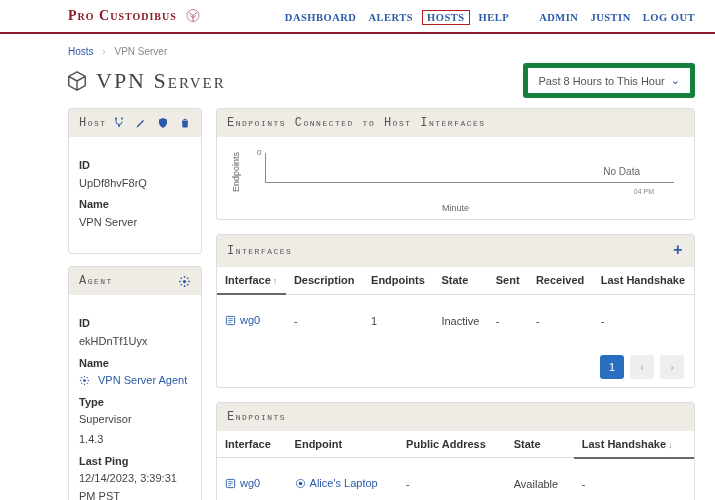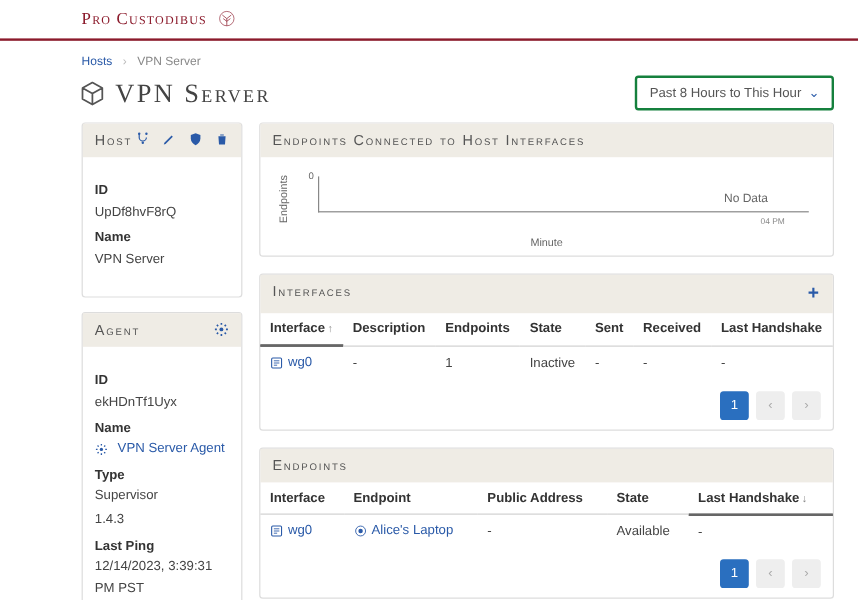--- a/index.html
+++ b/index.html
@@ -1,75 +1,85 @@
 <!DOCTYPE html>
 <html><head>
 <meta charset="utf-8">
 <style>
   * { box-sizing: border-box; margin: 0; padding: 0; }
   body { font-family: Arial, Helvetica, sans-serif; font-size: 12px; color: #333; background: #fff; width: 715px; }
   a { text-decoration: none; }
-  .topbar { display: flex; align-items: center; justify-content: space-between; padding: 8px 20px 6px 68px; }
+  .topbar { display: flex; align-items: center; justify-content: space-between; padding: 8px 20px 6px 68px; font-weight: bold; }
   .brand { color: #8b1a2b; font-size: 14px; letter-spacing: 1px; font-variant: small-caps; font-family: Georgia, 'Times New Roman', serif; }
   .brand .logo { display:inline-block; width:18px; height:18px; vertical-align:middle; margin-left:3px; }
   .navlinks { display:flex; gap:12px; font-size:10.5px; }
   .navlinks a { color:#2a5aa8; letter-spacing:0.5px; font-family: Georgia, serif; }
   .navlinks a.active { border:1.5px solid #b02020; padding:1px 4px; margin:-2px -3px; }
   .redline { height:2px; background:#8b1a2b; margin-bottom:6px;}
   .crumbs { font-size:10px; color:#888; padding: 0 20px 4px 68px; margin-top: 12px;}
   .crumbs a { color:#2a5aa8; }
   .crumbs .sep { margin:0 6px; color:#bbb;}
   .pagehead { display:flex; align-items:center; justify-content:space-between; padding:2px 20px 10px 66px;}
   .pagehead h1 { font-family: Georgia, serif; font-variant: small-caps; letter-spacing:2px; font-weight:400; font-size:22px; color:#444; display:flex; align-items:center; gap:8px;}
   .cube { width:22px; height:22px; }
-  .timesel { border:2px solid #15803d; border-radius:3px; padding:6px 10px; font-size:11px; color:#555; display:flex; align-items:center; gap:6px;}
+  .timesel { border:5px solid #15803d; border-radius:3px; padding:6px 10px; font-size:11px; color:#555; display:flex; align-items:center; gap:6px;}
   .timesel .chev { color:#2a5aa8; }
   .main { display:flex; gap:14px; padding:0 20px 20px 68px; align-items:flex-start;}
   .leftcol { width:134px; flex:0 0 134px; display:flex; flex-direction:column; gap:12px;}
   .rightcol { flex:1; display:flex; flex-direction:column; gap:14px; min-width:0;}
   .panel { border:1px solid #ddd; border-radius:3px; background:#fff;}
-  .panelhead { background:#efece5; padding:7px 10px; font-family: Liberation Sans, sans-serif; font-variant: small-caps; letter-spacing:1.5px; color:#555; font-size:12px; display:flex; justify-content:space-between;}
+  .panelhead { background:#efece5; padding:7px 10px; font-family: Liberation Mono, monospace; font-variant: small-caps; letter-spacing:1.5px; color:#555; font-size:12px; display:flex; align-items:center; justify-content:space-between;}
   .panelhead .icons { display:flex; gap:10px; color:#2a5aa8; font-size:12px;}
   .panelbody { padding:20px 10px; font-size:11px; line-height:1.6;}
   .lbl { font-weight:bold; color:#333; margin-top:4px;}
   .lbl:first-child{ margin-top:0;}
   .val { color:#444; margin-bottom:2px;}
   .linkval { color:#2a5aa8; display:flex; align-items:center; gap:8px;}
   .chartwrap { display:flex; padding:10px 14px 6px 14px; gap:6px;}
   .ylabel { writing-mode: vertical-rl; transform: rotate(180deg); font-size:9px; color:#666; text-align:center;}
   .chartarea { flex:1; position:relative; height:50px;}
   .axis { position:absolute; left:18px; right:6px; bottom:14px; border-left:1px solid #888; border-bottom:1px solid #888; height:30px;}
   .tick0 { position:absolute; left:10px; bottom:40px; font-size:8px; color:#666;}
   .nodata { position:absolute; right:40px; bottom:20px; font-size:10px; color:#666;}
   .ticktime { position:absolute; right:26px; bottom:2px; font-size:7px; color:#888;}
   .xlabel { text-align:center; font-size:9px; color:#666; padding-bottom:6px;}
   table { width:100%; border-collapse:collapse; font-size:11px;}
   th { text-align:left; font-weight:bold; padding:7px 8px; border-bottom:1px solid #ddd; color:#333; white-space:nowrap;}
   th.sorted { border-bottom:2px solid #666;}
-  td { padding:7px 8px; color:#444; white-space:nowrap;}
+  td { padding:19px 8px; color:#444; white-space:nowrap;}
   .icolink { color:#2a5aa8; display:inline-flex; align-items:center; gap:4px;}
   .addbtn { color:#2a5aa8; font-weight:bold; font-size:16px; cursor:pointer;}
   .pager { display:flex; gap:6px; justify-content:flex-end; padding:8px 10px;}
   .pgbtn { width:24px; height:24px; border-radius:3px; display:flex; align-items:center; justify-content:center; font-size:11px; background:#eee; color:#aaa;}
   .pgbtn.active { background:#2a6fbf; color:#fff;}
   .sortarr { font-size:9px; color:#888; margin-left:2px;}
   svg { display:block; }
 </style>
 </head>
 <body>
 
 <div class="topbar">
   <div class="brand">
     <span>Pro Custodibus</span>
     <span class="logo">
       <svg viewBox="0 0 24 24">
           <circle cx="12" cy="10" r="8" fill="none" stroke="#8b1a2b" stroke-width="0.7"></circle>
           <path d="M12 18 V10 M12 10 L7 6 M12 10 L17 6 M12 13 L8 10 M12 13 L16 10" stroke="#8b1a2b" stroke-width="0.8" fill="none"></path>
         </svg>
     </span>
+  </div>
+  <div class="navlinks">
+    <a>DASHBOARD</a>
+    <a>ALERTS</a>
+    <a class="active">HOSTS</a>
+    <a>HELP</a>
+    <span style="width:6px"></span>
+    <a>ADMIN</a>
+    <a>JUSTIN</a>
+    <a>LOG OUT</a>
   </div>
 </div>
 <div class="redline"></div>
 
 <div class="crumbs">
   <a>Hosts</a>
   <span class="sep">›</span>
   <span>VPN Server</span>
 </div>
 

